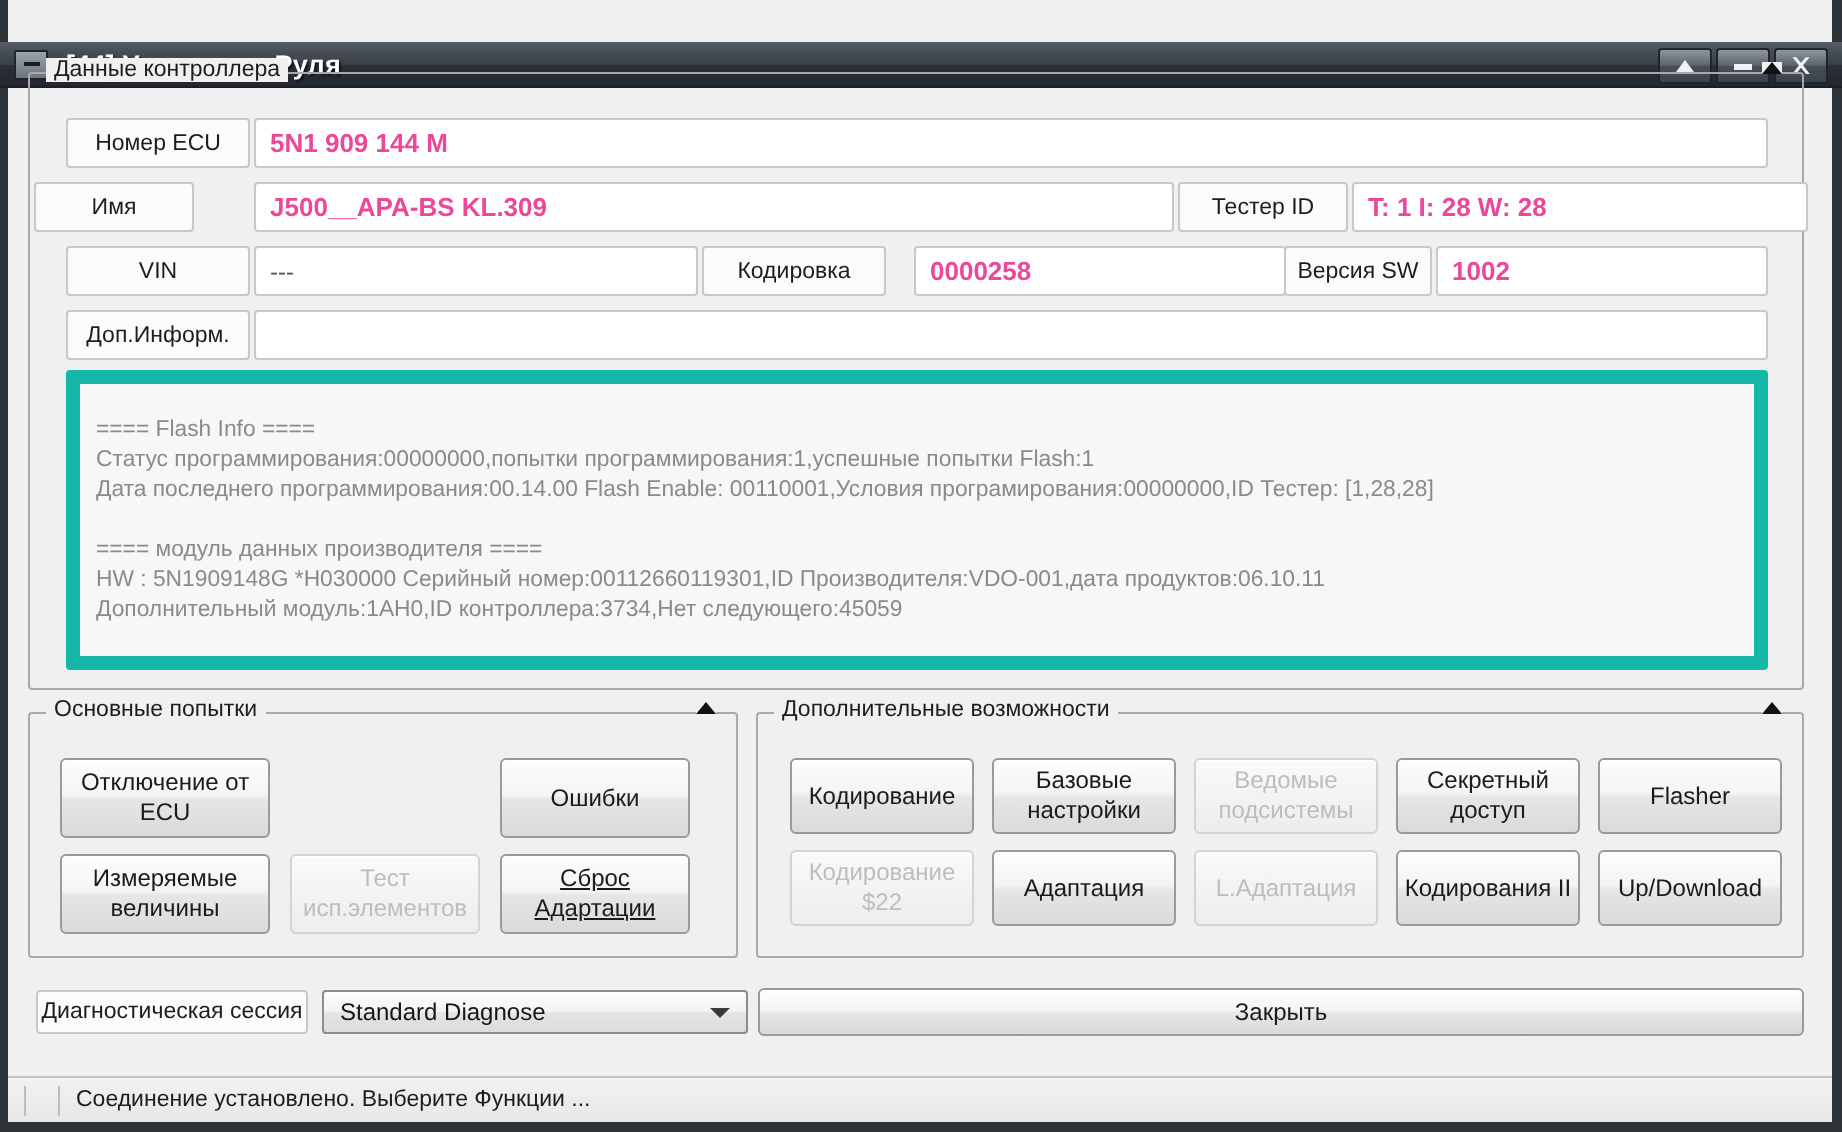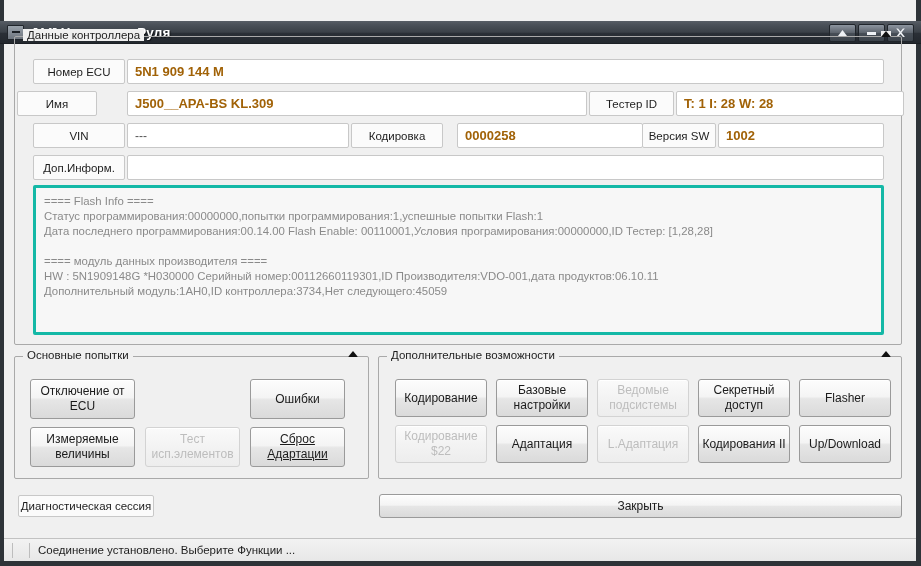--- a/index.html
+++ b/index.html
@@ -64,30 +64,30 @@
   .fld-label{
     position:absolute;box-sizing:border-box;height:25px;
     background:#fbfbfb;border:1px solid #c8c8c8;border-radius:2px;
     display:flex;align-items:center;justify-content:center;
     font-size:11.5px;color:#1d1d1d;
   }
   .fld-value{
     position:absolute;box-sizing:border-box;height:25px;
     background:#ffffff;border:1px solid #c8c8c8;border-radius:2px;
     display:flex;align-items:center;
-    padding-left:7px;font-size:13px;font-weight:bold;color:#a16207;
+    padding-left:7px;font-size:13px;font-weight:bold;color:#ec4899;
     white-space:nowrap;overflow:hidden;
   }
   .fld-value.empty{font-weight:normal;}
   .fld-value.muted{font-weight:normal;color:#555;font-size:12px;}
   
   .infobox{
     position:absolute;box-sizing:border-box;
-    background:#f7f7f7;border:3px solid #14b8a6;border-radius:2px;
-    padding:6px 8px;overflow:hidden;
+    background:#f7f7f7;border:7px solid #14b8a6;border-radius:2px;
+    padding:16px 8px;overflow:hidden;
   }
   .infobox .ln{
     font-size:11.4px;color:#8a8a8a;line-height:15px;white-space:nowrap;
     font-family:"Liberation Sans","DejaVu Sans",sans-serif;
   }
   .infobox .ln.blank{height:15px;}
   
   .btn{
     position:absolute;box-sizing:border-box;
     background:linear-gradient(to bottom,#fdfdfd 0%,#f4f4f4 46%,#e6e6e6 52%,#dadada 100%);
@@ -213,20 +213,24 @@
     <div class="btn" style="left:420px;top:22px;width:92px;height:38px;">Flasher</div>
 
     <div class="btn disabled" style="left:16px;top:68px;width:92px;height:38px;">Кодирование $22</div>
     <div class="btn" style="left:117px;top:68px;width:92px;height:38px;">Адаптация</div>
     <div class="btn disabled" style="left:218px;top:68px;width:92px;height:38px;">L.Адаптация</div>
     <div class="btn" style="left:319px;top:68px;width:92px;height:38px;">Кодирования II</div>
     <div class="btn" style="left:420px;top:68px;width:92px;height:38px;">Up/Download</div>
   </div>
 
   <div class="fld-label" style="left:14px;top:495px;width:136px;height:22px;">Диагностическая сессия</div>
+  <div class="combo" style="left:157px;top:495px;width:213px;">
+    <span>Standard Diagnose</span>
+    <span class="arrow"></span>
+  </div>
   <div class="btn wide" style="left:375px;top:494px;width:523px;height:24px;">Закрыть</div>
 
   <div class="statusbar">
     <div class="sb-sep"></div>
     <div class="sb-sep"></div>
     <div class="sb-cell">Соединение установлено. Выберите Функции ...</div>
   </div>
 
 </div>
 

